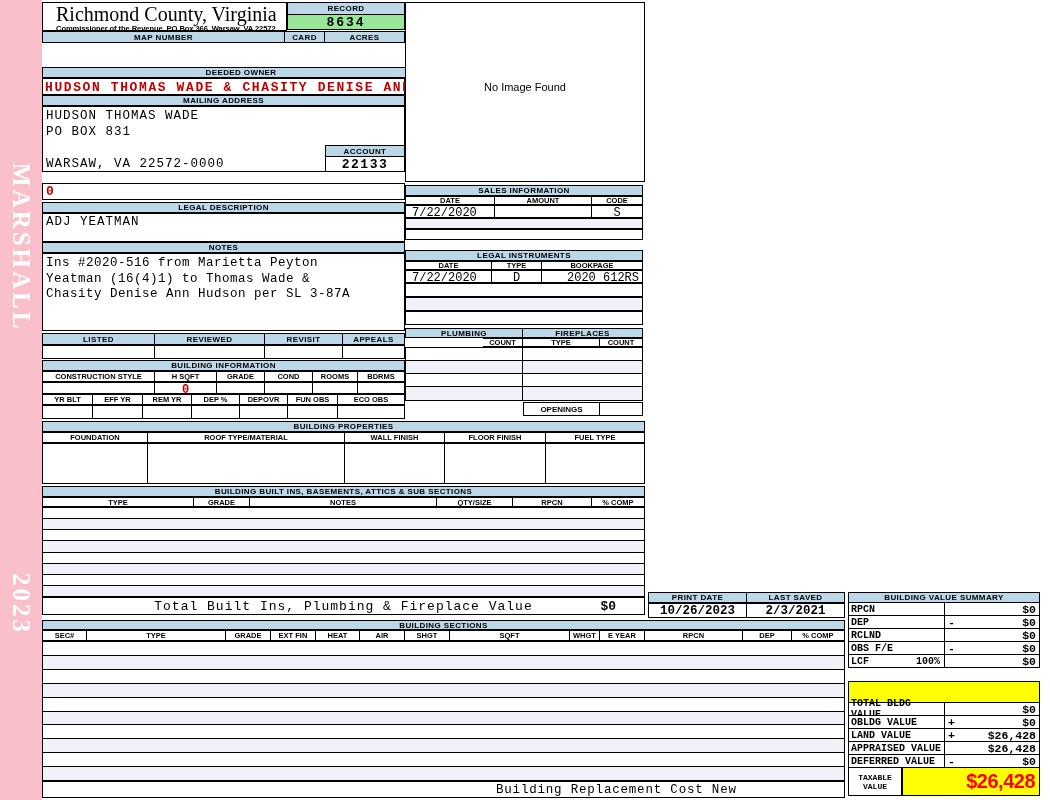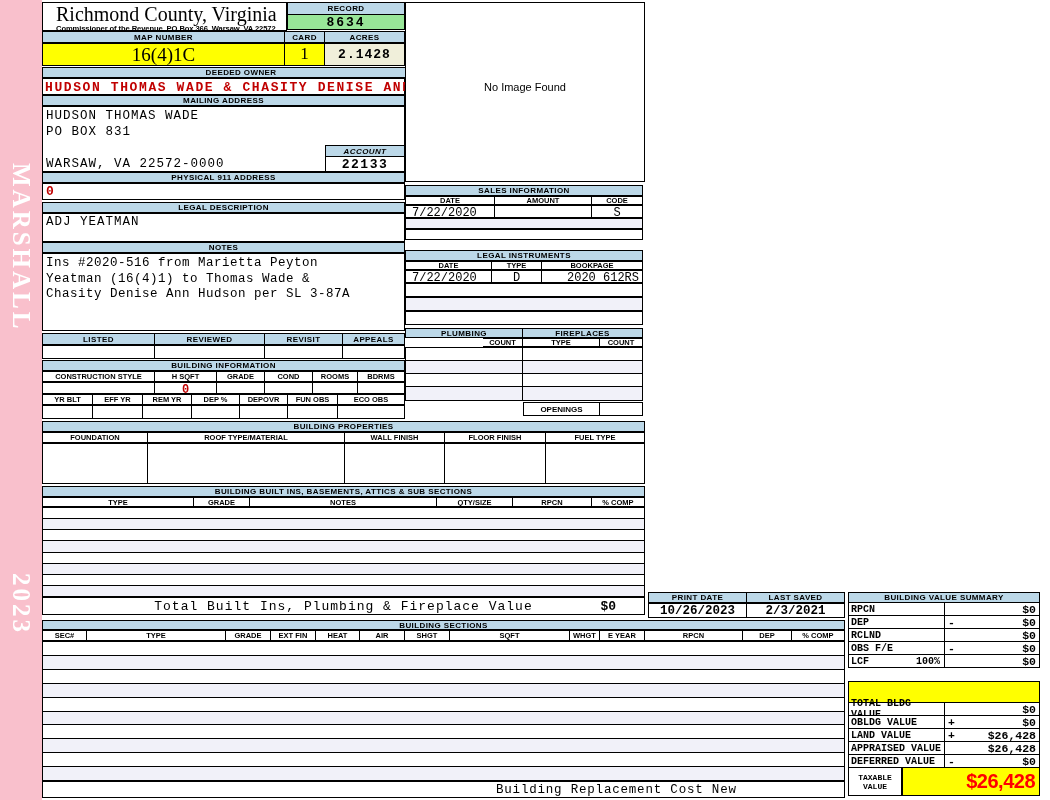--- a/index.html
+++ b/index.html
@@ -59,43 +59,37 @@
     <div class="hdr" style="height:13px;">RECORD</div>
     <div class="valbox mono" style="height:16px; margin-top:-1px; background:#98E698; font-weight:bold; font-size:13px; text-align:center; letter-spacing:2px;">8634</div>
   </div>
 
   <div class="abs row" style="left:42px; top:31px; width:363px; height:12px;">
     <div class="hdr" style="width:243px;">MAP NUMBER</div>
     <div class="hdr" style="width:40px;">CARD</div>
     <div class="hdr" style="width:80px;">ACRES</div>
   </div>
 
-  <div class="abs row" style="left:42px; top:43px; width:363px; height:23px;">
-    <div class="yellow" style="width:243px; font-family:'Liberation Serif',serif; font-size:19px; text-align:center;">16(4)1C</div>
-    <div class="yellow" style="width:40px; font-family:'Liberation Serif',serif; font-size:17px; text-align:center;">1</div>
-    <div class="mono" style="width:80px; background:#F0EFDA; font-weight:bold; font-size:13px; text-align:center; padding-top:3px; letter-spacing:1px;">2.1428</div>
-  </div>
 
   <div class="abs hdr" style="left:42px; top:67px; width:398px; height:11px;">DEEDED OWNER</div>
   <div class="abs valbox mono redtxt" style="left:42px; top:78px; width:363px; height:17px; font-weight:bold; font-size:13px; letter-spacing:1.6px; padding:1px 0 0 2px; white-space:nowrap;">HUDSON THOMAS WADE &amp; CHASITY DENISE ANN</div>
 
   <div class="abs hdr" style="left:42px; top:95px; width:363px; height:11px;">MAILING ADDRESS</div>
   <div class="abs valbox mono" style="left:42px; top:106px; width:363px; height:66px; font-size:12.5px; line-height:16px; padding:1px 0 0 3px; letter-spacing:1px;">
     <div>HUDSON THOMAS WADE</div>
     <div>PO BOX 831</div>
     <div>&nbsp;</div>
     <div>WARSAW, VA 22572-0000</div>
   </div>
 
   <div class="abs" style="left:325px; top:145px; width:80px;">
-    <div class="hdr" style="height:12px;font-style:italic;">ACCOUNT</div>
+    <div class="hdr" style="height:12px;">ACCOUNT</div>
     <div class="valbox mono" style="height:16px; margin-top:-1px; font-weight:bold; font-size:13px; text-align:center; letter-spacing:1.5px;">22133</div>
   </div>
 
-  <div class="abs hdr" style="left:42px; top:172px; width:363px; height:11px;">PHYSICAL 911 ADDRESS</div>
   <div class="abs valbox mono redtxt" style="left:42px; top:183px; width:363px; height:17px; font-weight:bold; font-size:13px; padding-left:3px;">0</div>
 
   <div class="abs hdr" style="left:42px; top:202px; width:363px; height:11px;">LEGAL DESCRIPTION</div>
   <div class="abs valbox mono" style="left:42px; top:213px; width:363px; height:29px; font-size:12.5px; padding:1px 0 0 3px; letter-spacing:1px;">ADJ YEATMAN</div>
 
   <div class="abs hdr" style="left:42px; top:242px; width:363px; height:11px;">NOTES</div>
   <div class="abs valbox mono" style="left:42px; top:253px; width:363px; height:78px; font-size:12.5px; line-height:15.5px; padding:2px 0 0 3px; letter-spacing:0.5px;">
     <div>Ins #2020-516 from Marietta Peyton</div>
     <div>Yeatman (16(4)1) to Thomas Wade &amp;</div>
     <div>Chasity Denise Ann Hudson per SL 3-87A</div>

